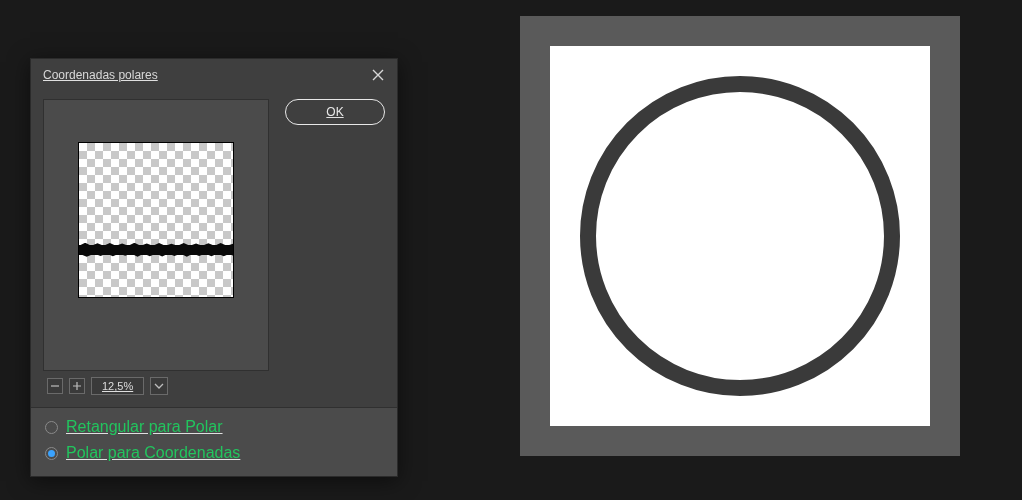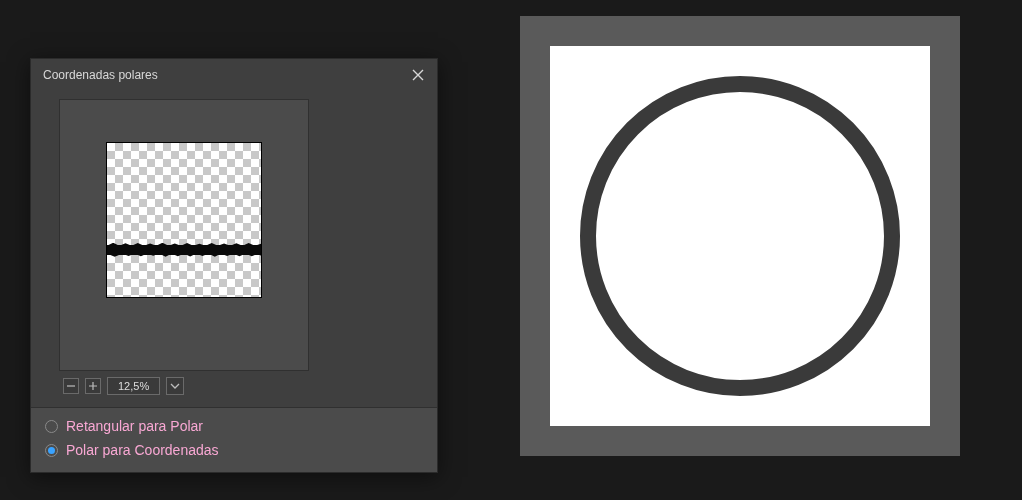--- a/index.html
+++ b/index.html
@@ -12,24 +12,25 @@
       height: 500px;
       position: relative;
       overflow: hidden;
     }
 
     
     .dialog {
       position: absolute;
       left: 30px;
       top: 58px;
-      width: 408px;
+      width: 368px;
       background: #3f3f3f;
       border: 1px solid #2b2b2b;
       box-shadow: 0 4px 20px rgba(0,0,0,.5);
+      text-decoration: underline;
     }
     .dialog-header {
       display: flex;
       align-items: center;
       justify-content: space-between;
       padding: 6px 8px 6px 12px;
       background: #3f3f3f;
     }
     .dialog-title { color: #d8d8d8; font-size: 12px; }
     .close-btn {
@@ -37,21 +38,21 @@
       display: flex; align-items: center; justify-content: center;
       color: #d8d8d8; cursor: pointer;
     }
     .close-btn svg { width: 12px; height: 12px; }
 
     .dialog-body {
       display: flex;
       padding: 8px 12px 12px 12px;
       gap: 16px;
     }
-    .preview-col { flex: 1; margin-left: 16px; }
+    .preview-col { flex: 1; }
     .buttons-col { width: 100px; display: flex; flex-direction: column; gap: 10px; }
 
     .preview-area {
       background: #4b4b4b;
       border: 1px solid #303030;
       height: 272px;
       position: relative;
       display: flex;
       align-items: center;
       justify-content: center;
@@ -144,21 +145,21 @@
     }
     .radio-row { display: flex; align-items: center; gap: 8px; cursor: pointer; }
     .radio-outer {
       width: 13px; height: 13px; border-radius: 50%;
       border: 1px solid #8a8a8a;
       display: flex; align-items: center; justify-content: center;
     }
     .radio-inner {
       width: 7px; height: 7px; border-radius: 50%; background: #3aa3ff;
     }
-    .radio-label { color: #f9a8d4; font-size: 14px; }
+    .radio-label { color: #22c55e; font-size: 16px; }
 
     
     .doc-panel {
       position: absolute;
       right: 62px;
       top: 16px;
       width: 440px;
       height: 440px;
       background: #5a5a5a;
       display: flex; align-items: center; justify-content: center;
@@ -213,20 +214,21 @@
         <div class="chev">
           <svg viewBox="0 0 10 8">
               <path d="M1 2 L5 6 L9 2" stroke-width="1.3"></path>
             </svg>
         </div>
       </div>
 
     </div>
 
     <div class="buttons-col">
+      <div class="pill-btn primary">OK</div>
     </div>
   </div>
 
   <div class="options-panel">
     <div class="radio-row">
       <span class="radio-outer"></span>
       <span class="radio-label">Retangular para Polar</span>
     </div>
     <div class="radio-row">
       <span class="radio-outer">

